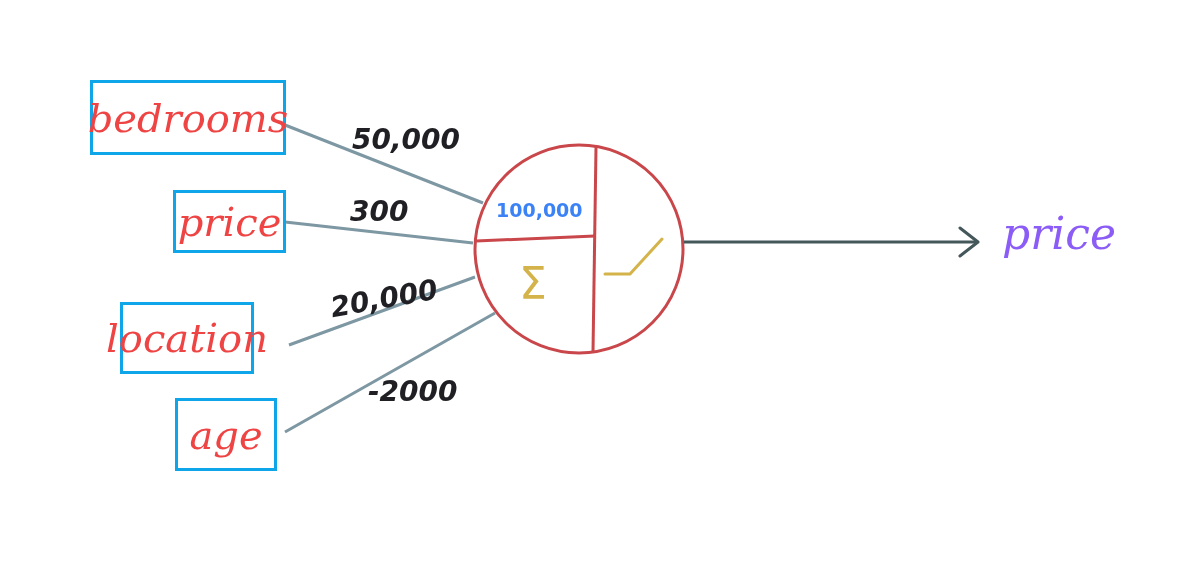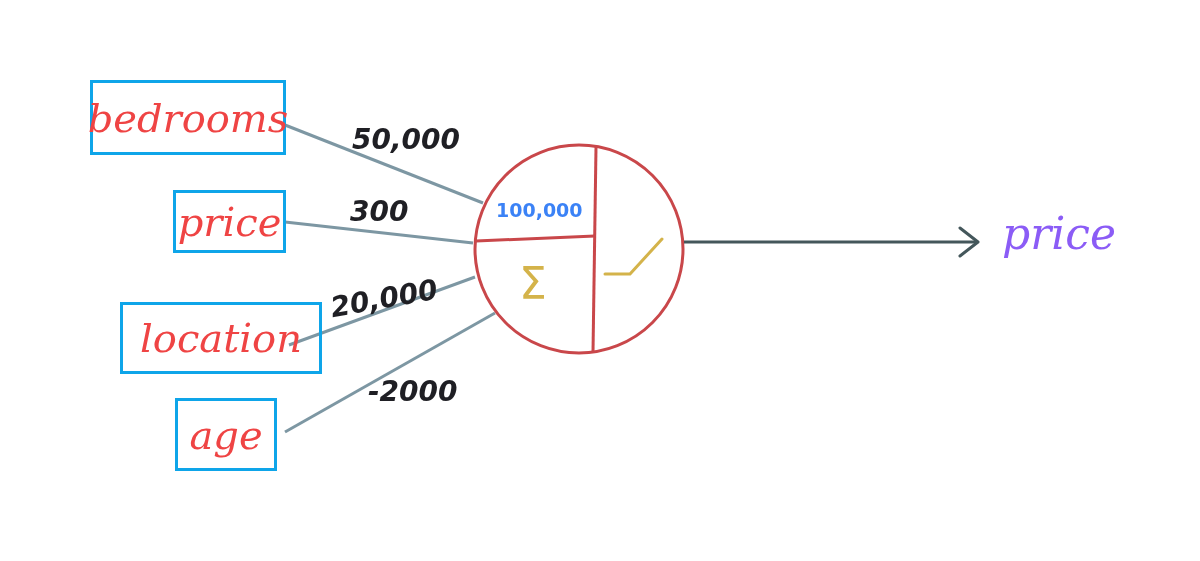--- a/index.html
+++ b/index.html
@@ -30,21 +30,21 @@
   <line x1="684" y1="242" x2="978" y2="242" stroke="#44575b" stroke-width="3"></line>
   <polyline points="960,228 978,242 960,256" fill="none" stroke="#44575b" stroke-width="3" stroke-linecap="round" stroke-linejoin="round"></polyline>
 </svg>
 
 <div class="inbox" style="left:90px;top:80px;width:196px;height:75px;">
   <span>bedrooms</span>
 </div>
 <div class="inbox" style="left:173px;top:190px;width:113px;height:63px;">
   <span>price</span>
 </div>
-<div class="inbox" style="left:120px;top:302px;width:202px;height:72px;">
+<div class="inbox" style="left:120px;top:302px;width:134px;height:72px;">
   <span>location</span>
 </div>
 <div class="inbox" style="left:175px;top:398px;width:102px;height:73px;">
   <span>age</span>
 </div>
 
 <div class="weight" style="left:352px;top:115px;margin-top:8px;">50,000</div>
 <div class="weight" style="left:350px;top:195px;">300</div>
 <div class="weight" style="left:330px;top:282px;transform:rotate(-10deg);">20,000</div>
 <div class="weight" style="left:368px;top:375px;">-2000</div>

